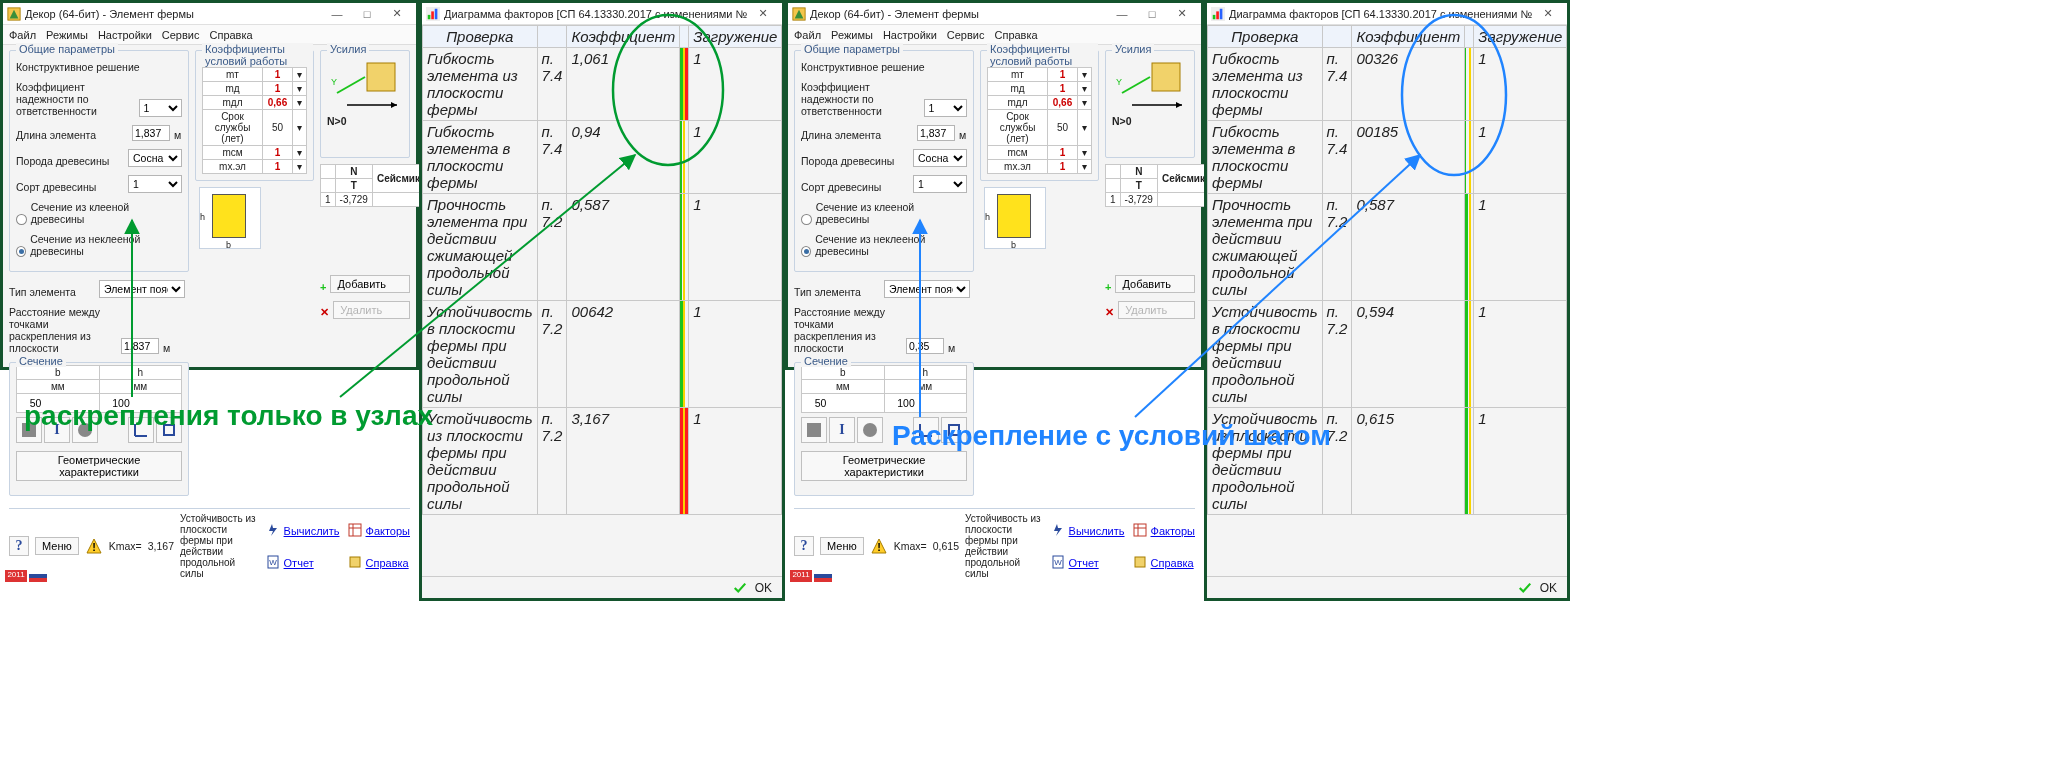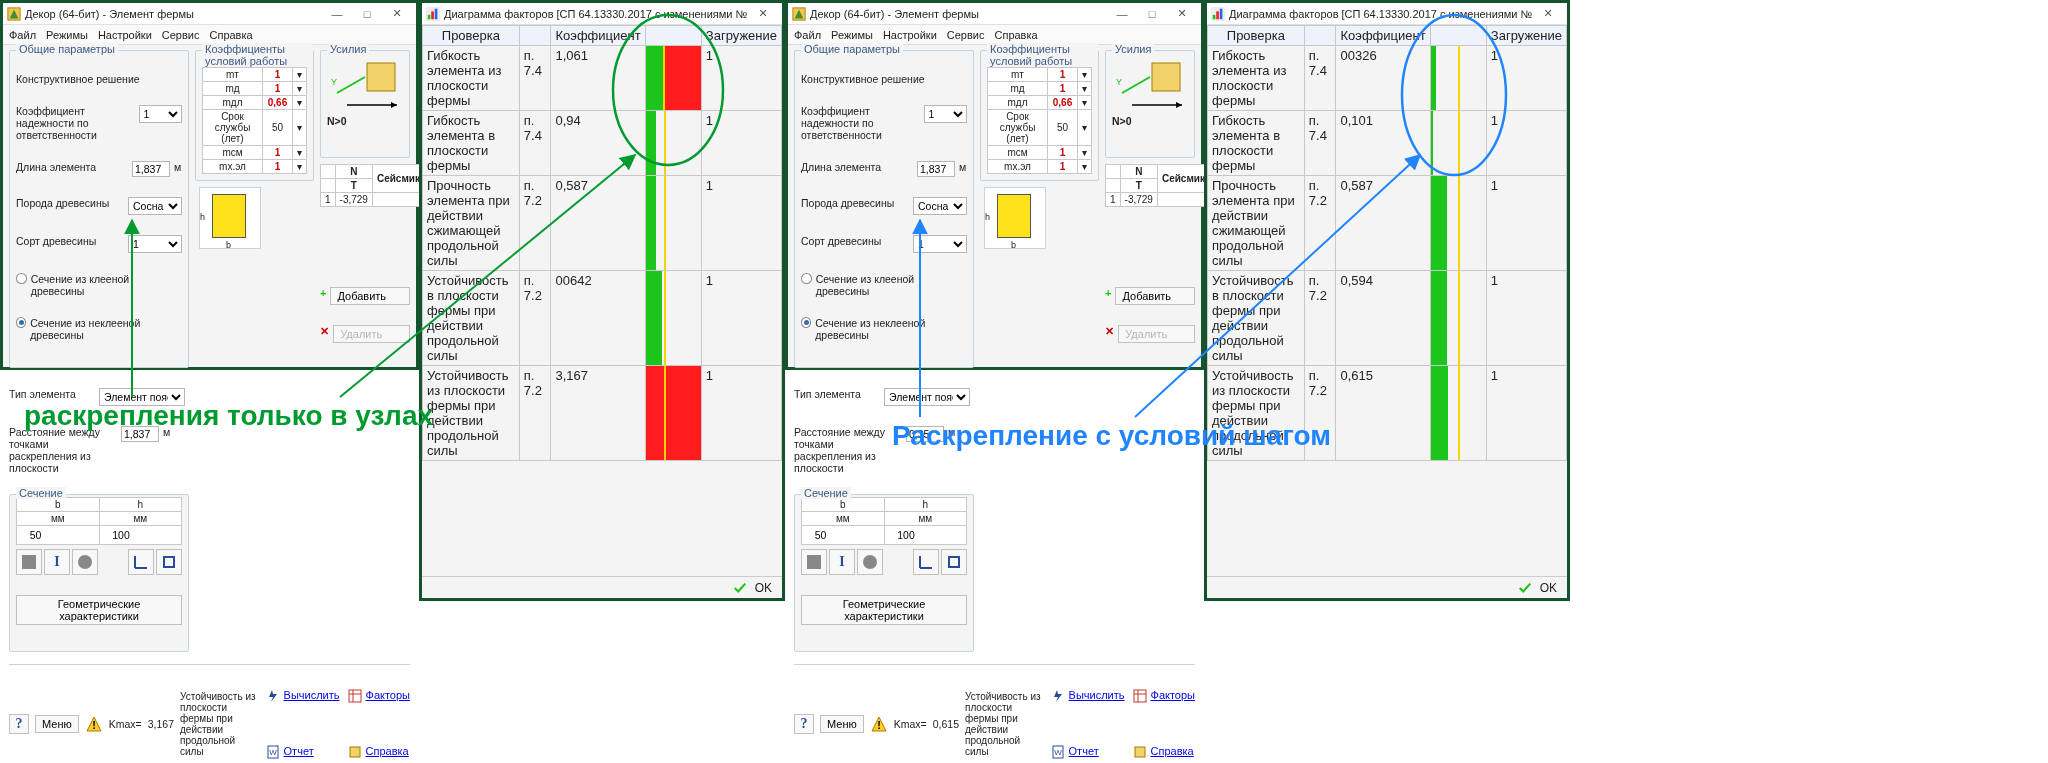--- a/index.html
+++ b/index.html
@@ -10,27 +10,27 @@
   .titlebar .title { flex:1; font-size:11px; color:#222; white-space:nowrap; overflow:hidden; }
   .titlebar .winbtn { width:30px; height:18px; display:flex; align-items:center; justify-content:center; color:#555; }
   .menubar { height:20px; display:flex; align-items:center; padding:0 6px; gap:10px; border-bottom:1px solid #ddd; background:#fafafa; }
   .menubar span { cursor:default; }
   .body-area { position:relative; padding:5px 6px; }
   .group { border:1px solid #c7d3e2; border-radius:2px; padding:2px 6px 6px 6px; margin-bottom:6px; position:relative; background:#f4f4f4; }
   .group-title { position:absolute; top:-8px; left:6px; background:#f4f4f4; padding:0 3px; font-size:11px; color:#3a5a88; }
   .lbl { display:inline-block; color:#222; font-size:10.5px; }
   .inp { border:1px solid #b5b5b5; background:#fff; height:16px; font-size:10.5px; padding:0 2px; }
   .sel { border:1px solid #b5b5b5; background:#fff; height:18px; font-size:10.5px; }
-  .row { display:flex; align-items:flex-start; gap:4px; margin:20px 0; }
+  .row { display:flex; align-items:flex-end; gap:4px; margin:8px 0; }
   .radio { width:11px; height:11px; border-radius:50%; border:1px solid #888; display:inline-flex; align-items:center; justify-content:center; background:#fff; }
   .radio.checked::after { content:""; width:5px; height:5px; border-radius:50%; background:#3a6ea5; }
   .btn-icon { width:26px; height:26px; border:1px solid #c0c0c0; background:#f8f8f8; display:flex; align-items:center; justify-content:center; }
   .btn-little { display:inline-flex; align-items:center; gap:4px; padding:2px 6px; border:1px solid #c0c0c0; background:#f8f8f8; font-size:11px; }
   
-  .facttable { width:100%; border-collapse:collapse; font-size:13px; }
+  .facttable { width:100%; border-collapse:collapse; font-size:15px;font-style:italic; }
   .facttable th, .facttable td { border:1px solid #c8c8c8; padding:2px 4px; vertical-align:top; text-align:left; }
   .facttable th { background:#eef3fb; font-weight:normal; text-align:center; }
   .bar-cell { padding:0 !important; position:relative; height:26px; }
   .bar { position:absolute; top:0; bottom:0; left:0; }
   .bar.green { background:#1cc41c; }
   .bar.red   { background:#ff1c1c; }
   .bar-line  { position:absolute; top:0; bottom:0; width:2px; background:#f7d300; }
   .ok-bar { position:absolute; left:0; right:0; bottom:0; height:22px; border-top:1px solid #ccc; display:flex; align-items:center; justify-content:flex-end; padding:0 10px; gap:8px; font-size:12px; background:#f4f4f4; }
   .ok-icon { width:14px; height:14px; }
   
@@ -660,21 +660,21 @@
             <td>00326</td>
         <td class="bar-cell">
               <div class="bar green" style="width:10%;"></div>
               <div class="bar-line" style="left:50%;"></div>
             </td>
             <td>1</td>
           </tr>
       <tr>
             <td>Гибкость элемента в плоскости фермы</td>
             <td>п. 7.4</td>
-            <td>0,101</td>
+            <td>00185</td>
         <td class="bar-cell">
               <div class="bar green" style="width:5%;"></div>
               <div class="bar-line" style="left:50%;"></div>
             </td>
             <td>1</td>
           </tr>
       <tr>
             <td>Прочность элемента при действии сжимающей продольной силы</td>
             <td>п. 7.2</td>
             <td>0,587</td>

